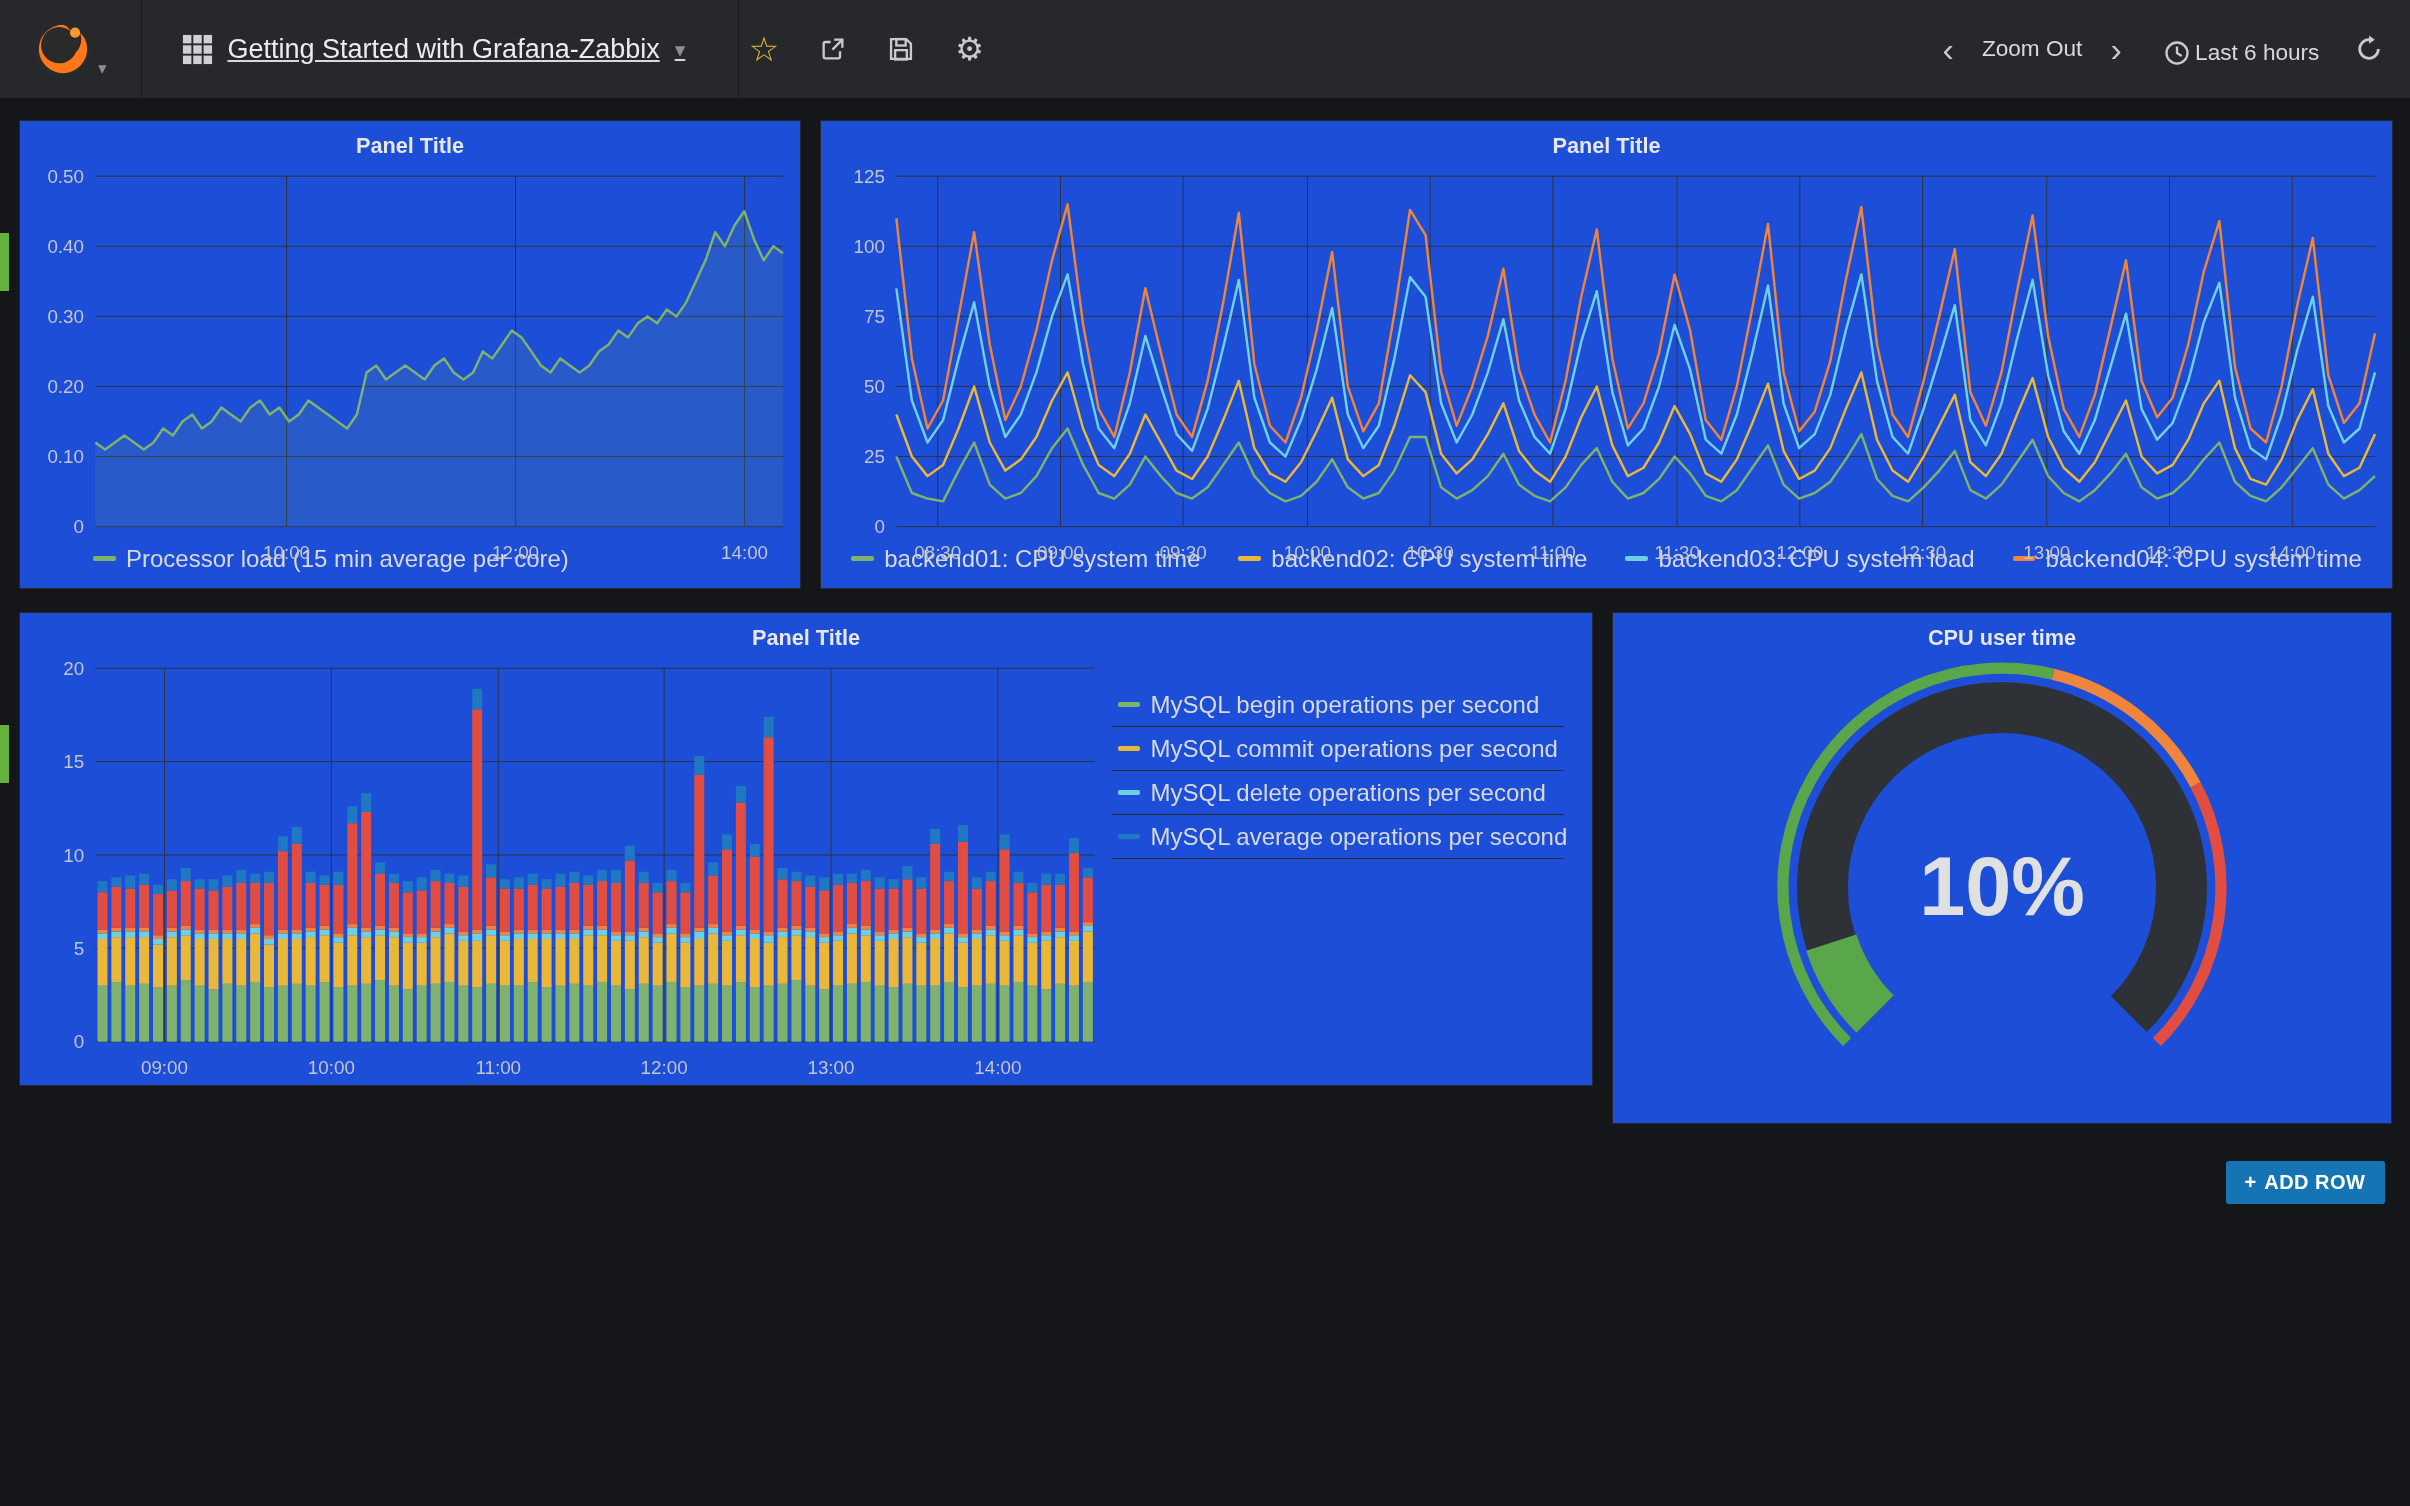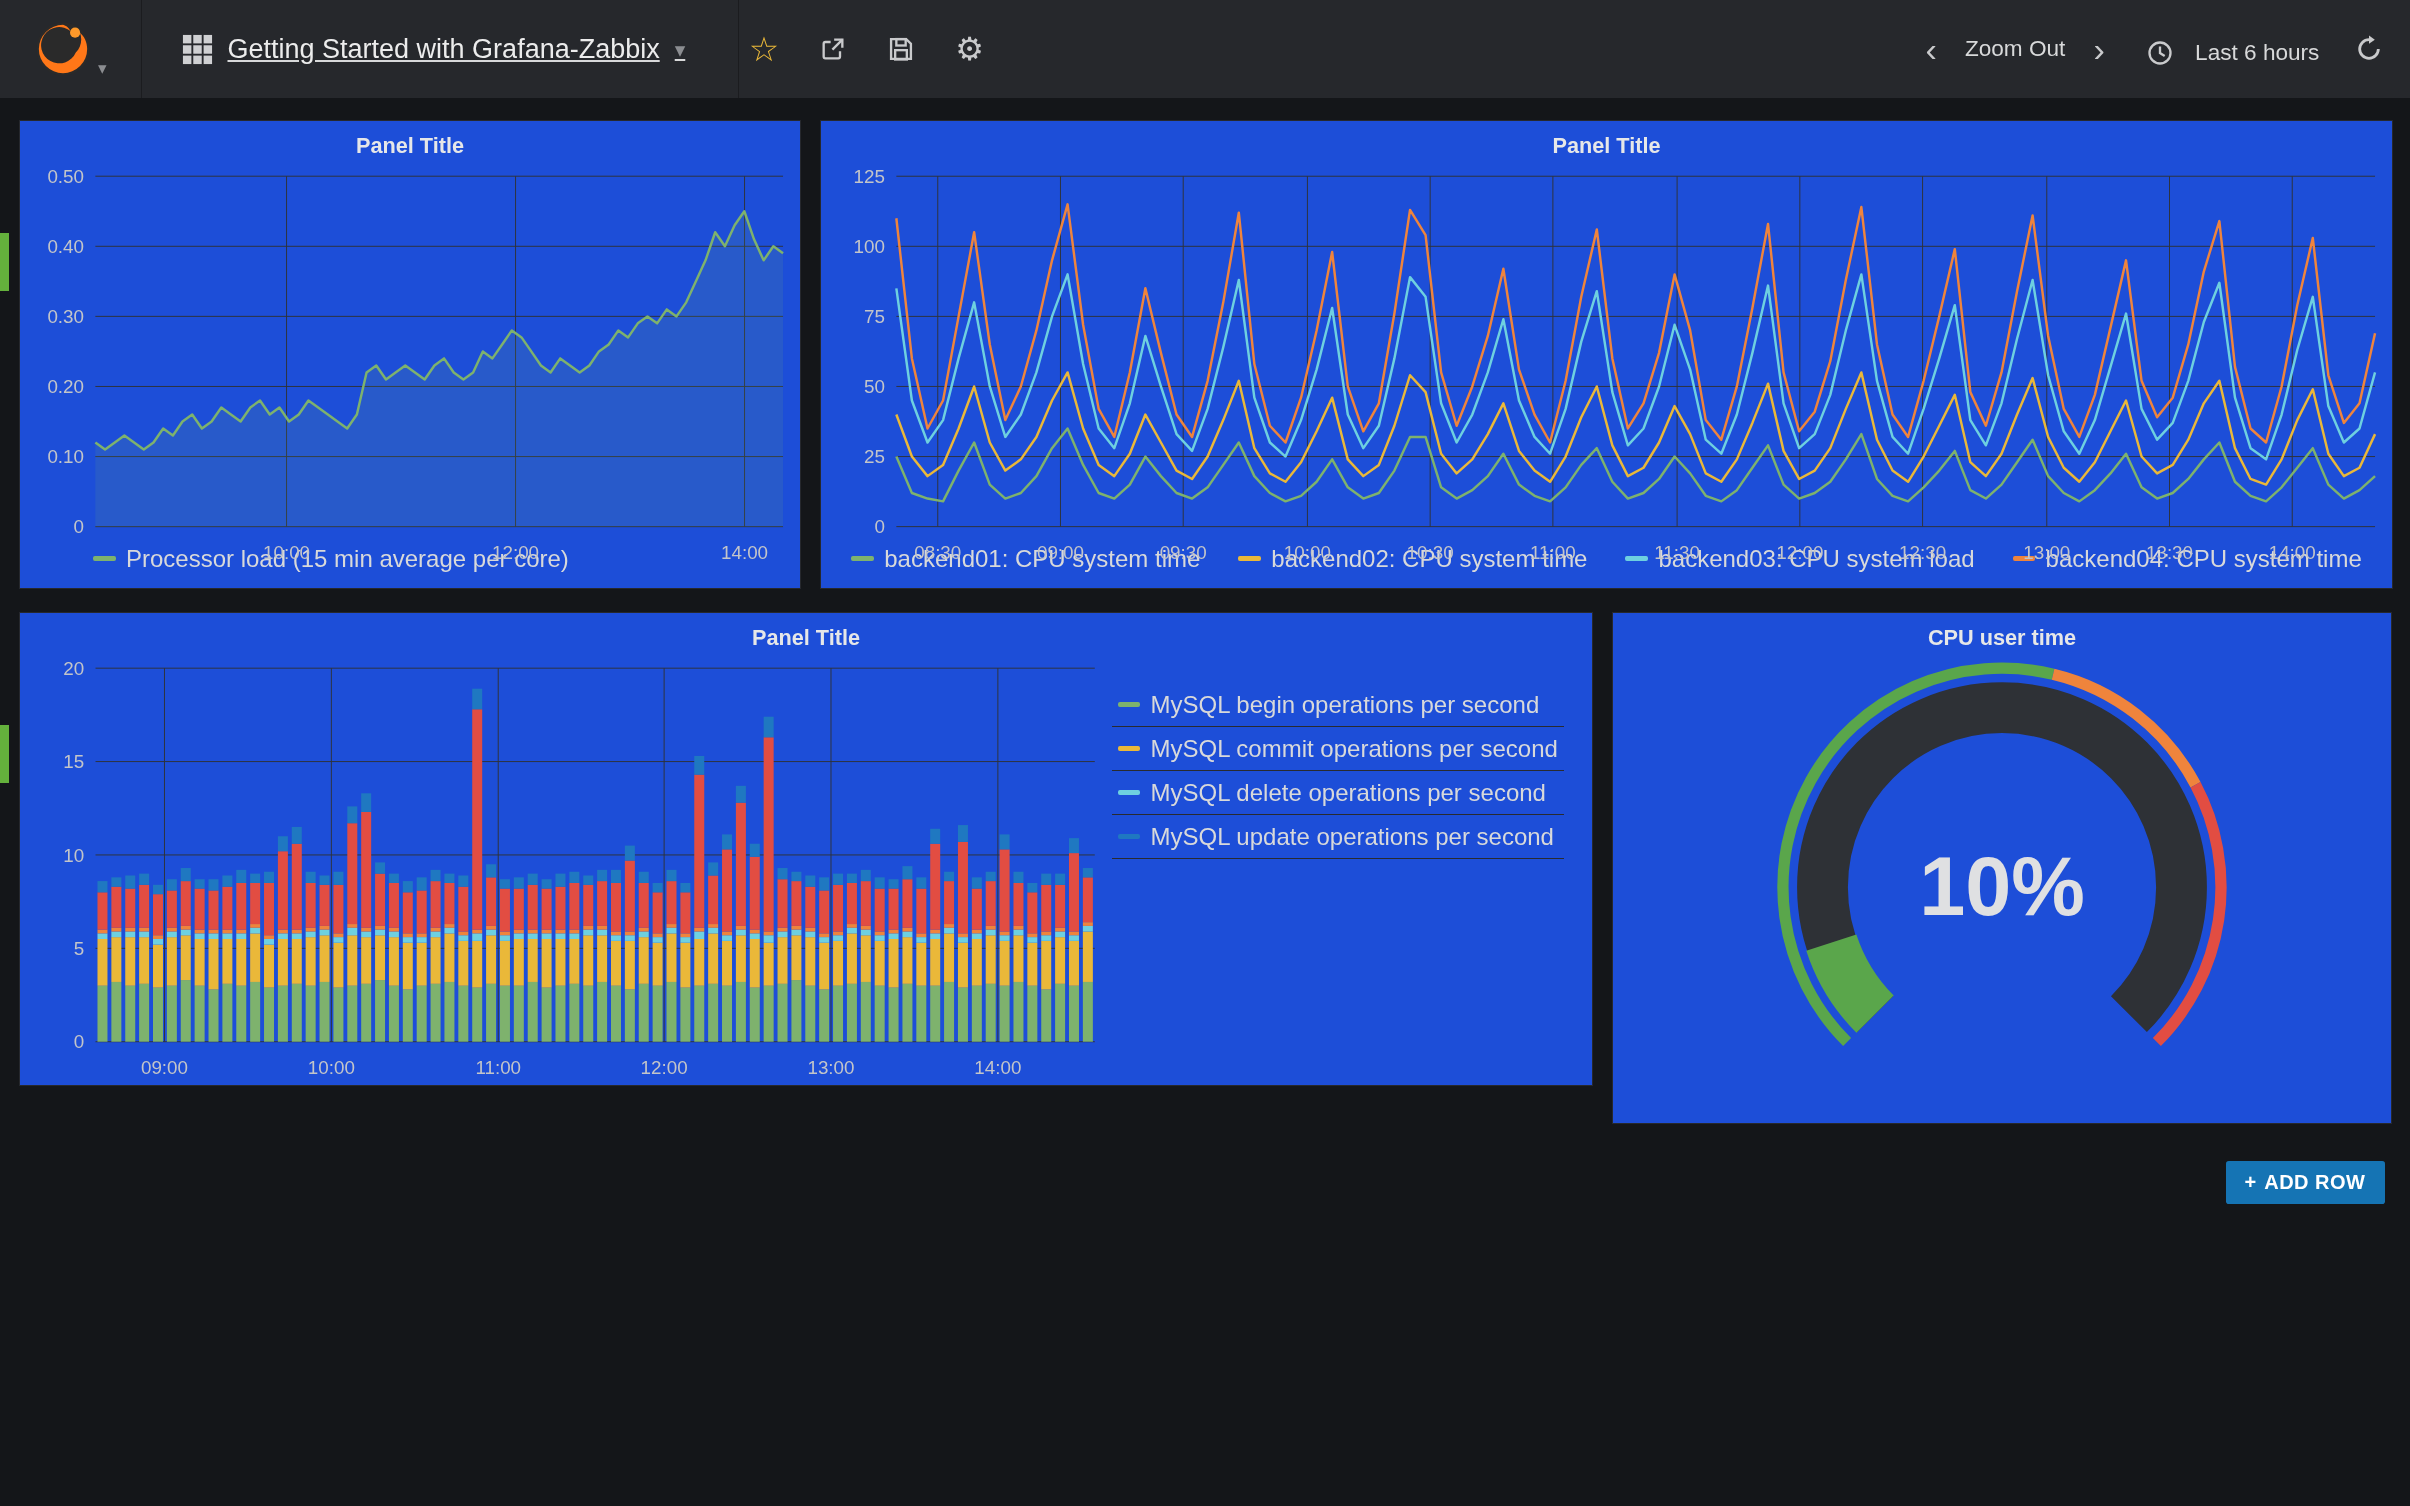--- a/index.html
+++ b/index.html
@@ -27,21 +27,21 @@
     height:126px;padding:0 15px;text-decoration:underline;
   }
   .dash-title{font-size:27px;color:#ececec;font-weight:400;}
   .nav-actions{display:flex;align-items:center;gap:40px;margin-left:38px;height:98px;padding:0 9.4px;border-left:0.9px solid #1b1c1f;}
   .icon-btn{cursor:pointer;display:flex;align-items:center;color:#c9cacc;}
   .star{color:#eab839;font-size:34px;}
   .gear{font-size:32px;}
   .nav-right{margin-left:auto;display:flex;align-items:center;gap:22.6px;font-size:22.6px;color:#d8d9da;}
   .chev{font-size:34px;color:#c9cacc;cursor:pointer;padding:0 5.6px;line-height:1;}
   .zoom-out{cursor:pointer;}
-  .timepicker{display:flex;align-items:center;gap:21px;cursor:pointer;margin-left:13px;margin-top:8px;}
+  .timepicker{display:flex;align-items:center;gap:4px;cursor:pointer;margin-left:13px;margin-top:8px;}
   .refresh{margin-left:13px;}
 
   
   .dash{position:relative;padding:21.7px 19px 0 19px;}
   .row{display:flex;gap:19px;margin-bottom:23.5px;}
   .panel{
     background:#1d4ed8;border:0.9px solid #26282d;box-sizing:border-box;
     display:flex;flex-direction:column;
   }
   .p1{width:782px;height:469px;}
@@ -725,21 +725,21 @@
             <div class="legend-item">
               <span class="legend-mark" style="background: rgb(234, 184, 57);"></span>
               <span>MySQL commit operations per second</span>
             </div>
             <div class="legend-item">
               <span class="legend-mark" style="background: rgb(110, 208, 224);"></span>
               <span>MySQL delete operations per second</span>
             </div>
             <div class="legend-item">
               <span class="legend-mark" style="background: rgb(31, 120, 193);"></span>
-              <span>MySQL update operations per second</span>
+              <span>MySQL average operations per second</span>
             </div>
           </div>
       </div>
     </div>
 
     <div class="panel p4">
       <div class="panel-title">CPU user time</div>
       <div class="chart" id="gauge0">
           <svg width="778" height="430" viewBox="0 0 826 457">
             <path d="M 248.4 411.4 A 232.78000000000003 232.78000000000003 0 0 1 467.3 20.4" stroke="#5aa64b" stroke-width="12" fill="none"></path>

